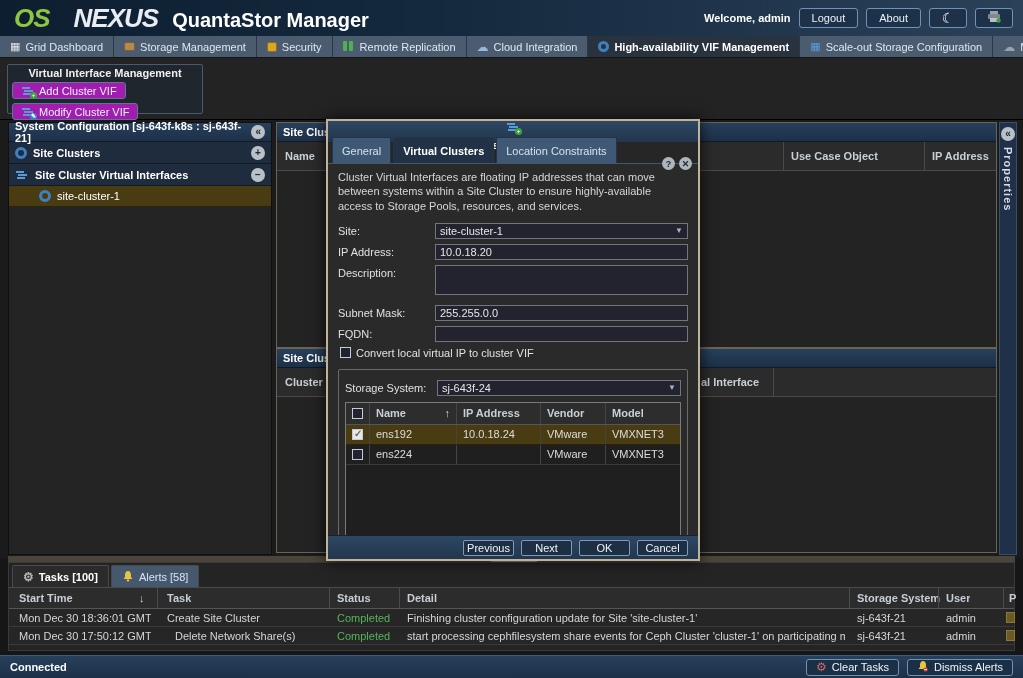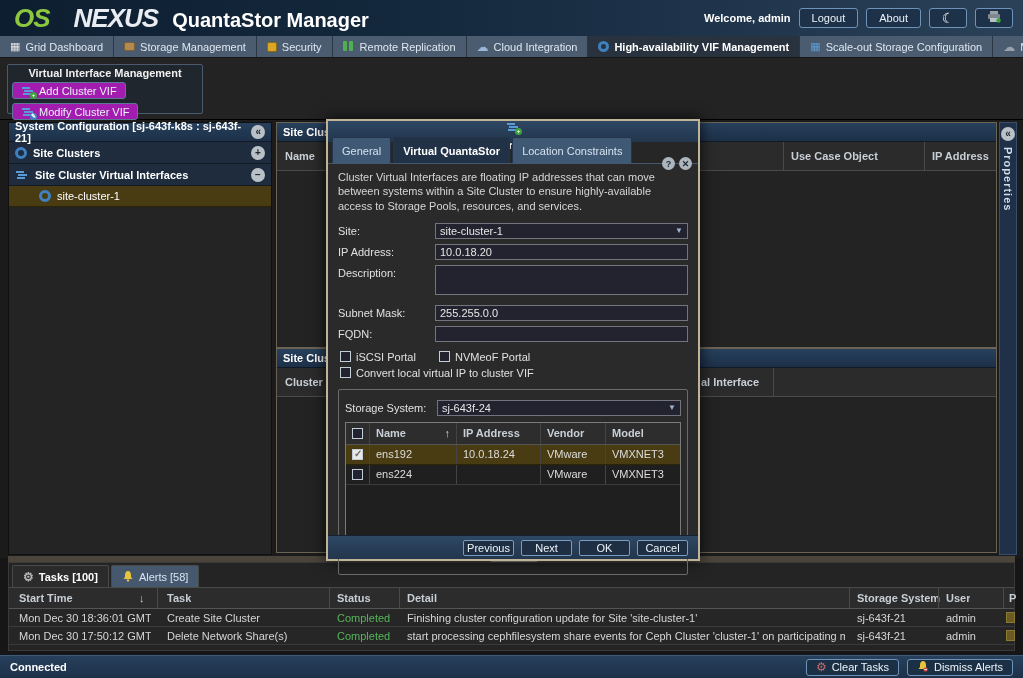--- a/index.html
+++ b/index.html
@@ -320,21 +320,21 @@
         <span class="badge plus">+</span>
       </span>
       <span>Add Site Cluster Virtual Interface</span>
       <span style="margin-left:auto; display:flex; gap:4px;">
         <span class="mcirc">?</span>
         <span class="mcirc">✕</span>
       </span>
     </div>
     <div class="modal-tabs">
       <div class="mtab">General</div>
-      <div class="mtab active">Virtual QuantaStor</div>
+      <div class="mtab active">Virtual Clusters</div>
       <div class="mtab">Location Constraints</div>
     </div>
     <div class="modal-body">
       <div class="mdesc">Cluster Virtual Interfaces are floating IP addresses that can move between systems within a Site Cluster to ensure highly-available access to Storage Pools, resources, and services.</div>
 
       <div class="frow">
         <label>Site:</label>
         <div class="field selectbox">
           <span>site-cluster-1</span>
           <span class="arrow">▼</span>
@@ -350,30 +350,20 @@
       </div>
       <div class="frow" style="margin-top:8px;">
         <label>Subnet Mask:</label>
         <div class="field"><input class="txt" value="255.255.0.0" style=""></div>
       </div>
       <div class="frow">
         <label>FQDN:</label>
         <div class="field"><input class="txt" value="" style=""></div>
       </div>
 
-      <div style="display:flex; gap:0;">
-        <div class="cbrow" style="width:97px;">
-          <span class="cb"></span>
-          <span>iSCSI Portal</span>
-        </div>
-        <div class="cbrow">
-          <span class="cb"></span>
-          <span>NVMeoF Portal</span>
-        </div>
-      </div>
       <div class="cbrow">
         <span class="cb"></span>
         <span>Convert local virtual IP to cluster VIF</span>
       </div>
 
       <div class="fieldset">
         <div class="fs-row">
           <label>Storage System:</label>
           <div class="field selectbox" style="flex:1;">
             <span>sj-643f-24</span>
@@ -463,21 +453,21 @@
     <span class="tcell" style="left:10px; width:132px;">Mon Dec 30 18:36:01 GMT-600...</span>
     <span class="tcell" style="left:158px;">Create Site Cluster</span>
     <span class="tcell green" style="left:328px;">Completed</span>
     <span class="tcell" style="left:398px; width:438px;">Finishing cluster configuration update for Site 'site-cluster-1'</span>
     <span class="tcell" style="left:848px;">sj-643f-21</span>
     <span class="tcell" style="left:937px;">admin</span>
     <span class="chip"></span>
   </div>
   <div class="trow">
     <span class="tcell" style="left:10px; width:132px;">Mon Dec 30 17:50:12 GMT-600...</span>
-    <span class="tcell" style="left:158px;">Delete Network Share(s)</span>
+    <span class="tcell" style="left:166px;">Delete Network Share(s)</span>
     <span class="tcell green" style="left:328px;">Completed</span>
     <span class="tcell" style="left:398px; width:438px;">start processing cephfilesystem share events for Ceph Cluster 'cluster-1' on participating member nodes.'</span>
     <span class="tcell" style="left:848px;">sj-643f-21</span>
     <span class="tcell" style="left:937px;">admin</span>
     <span class="chip"></span>
   </div>
 </div>
 
 <div class="statusbar">
   <span>Connected</span>

